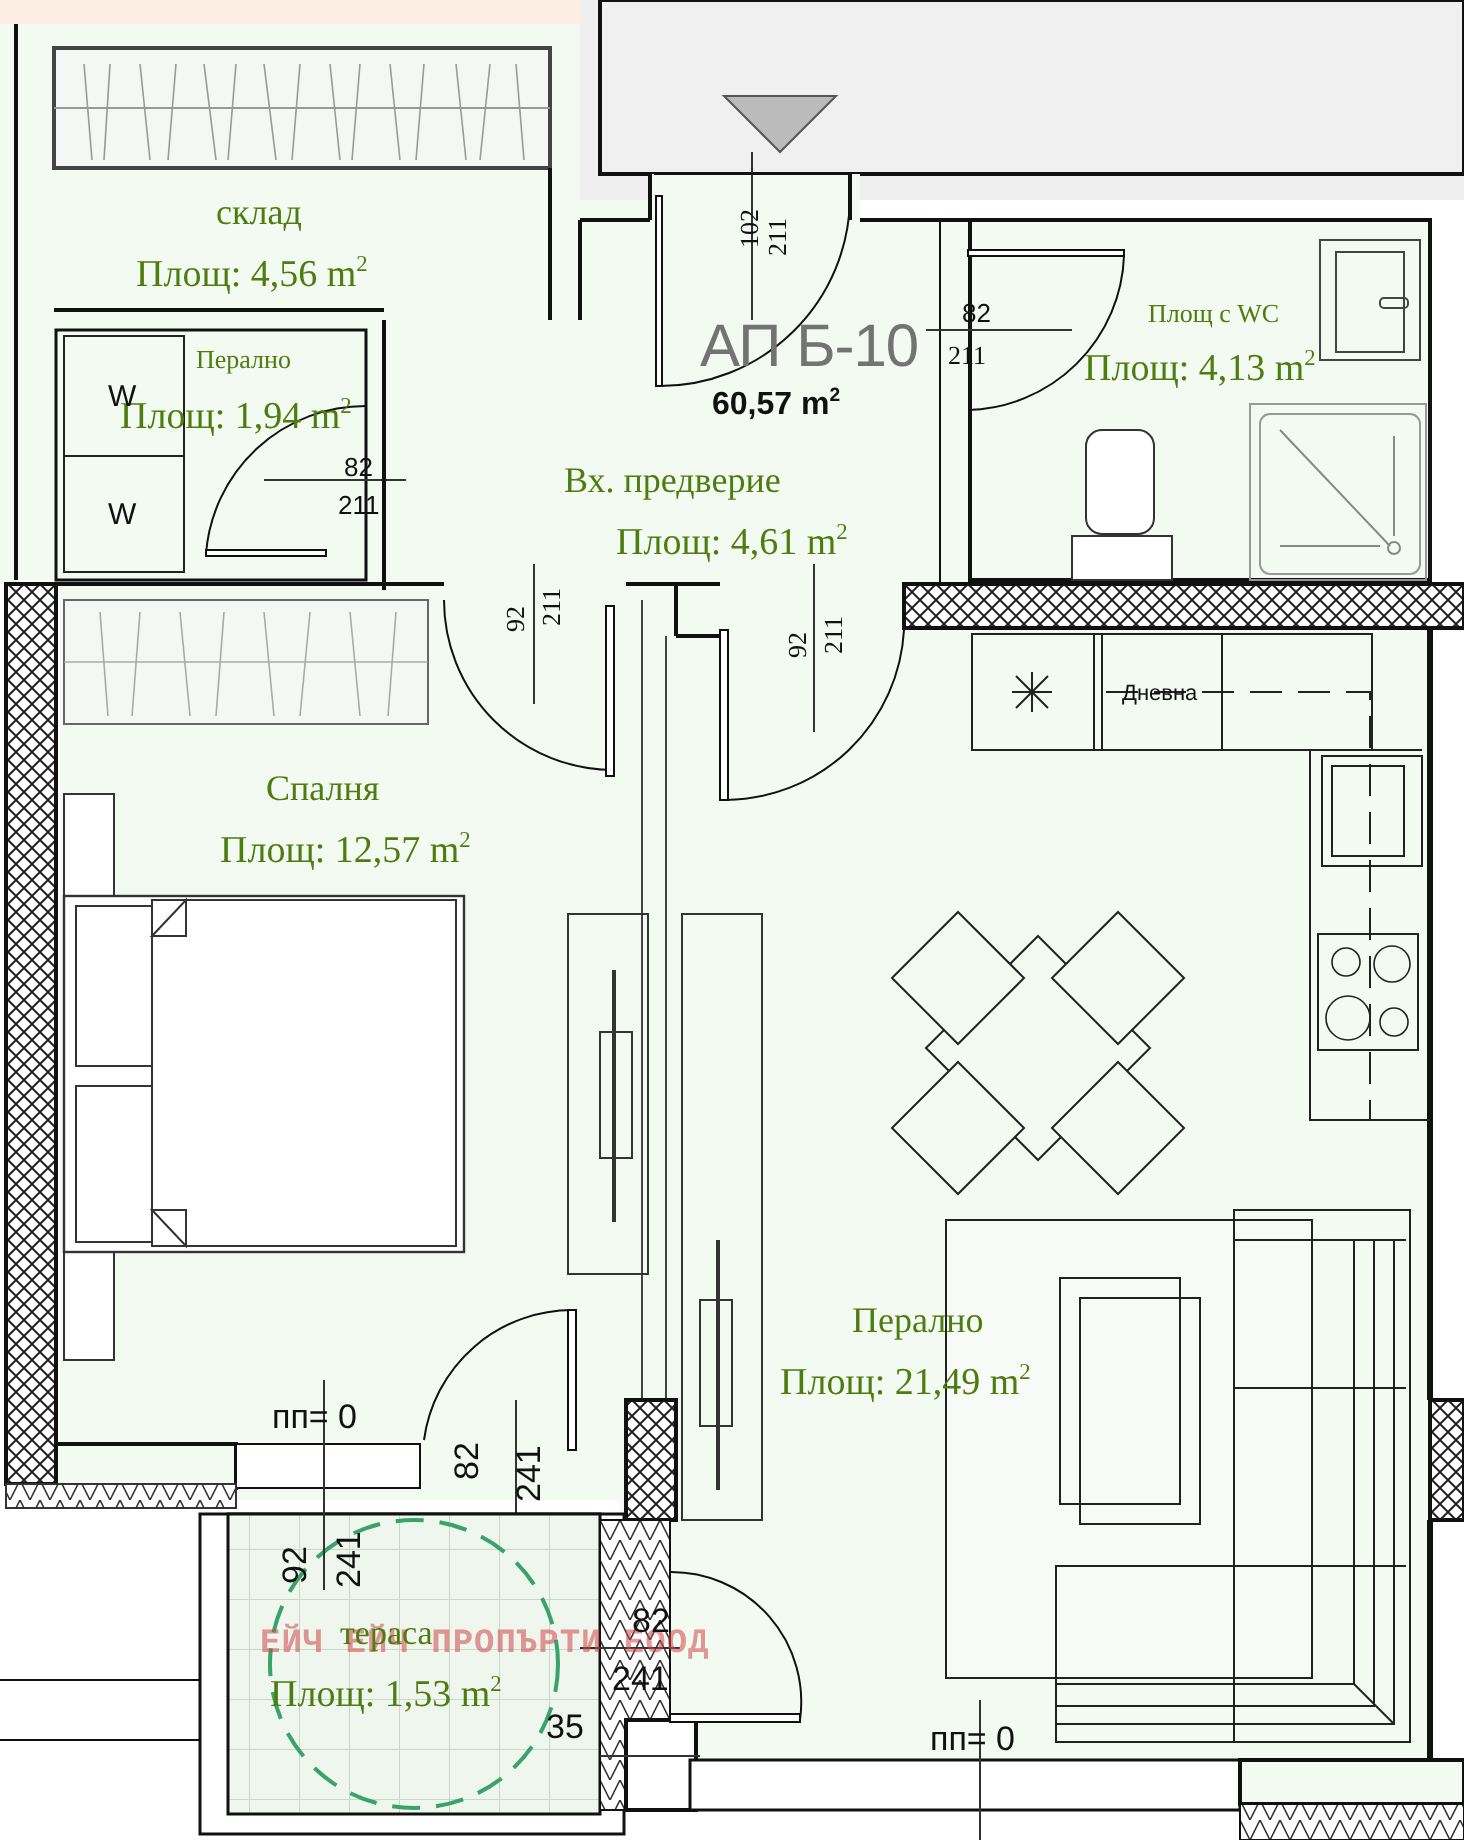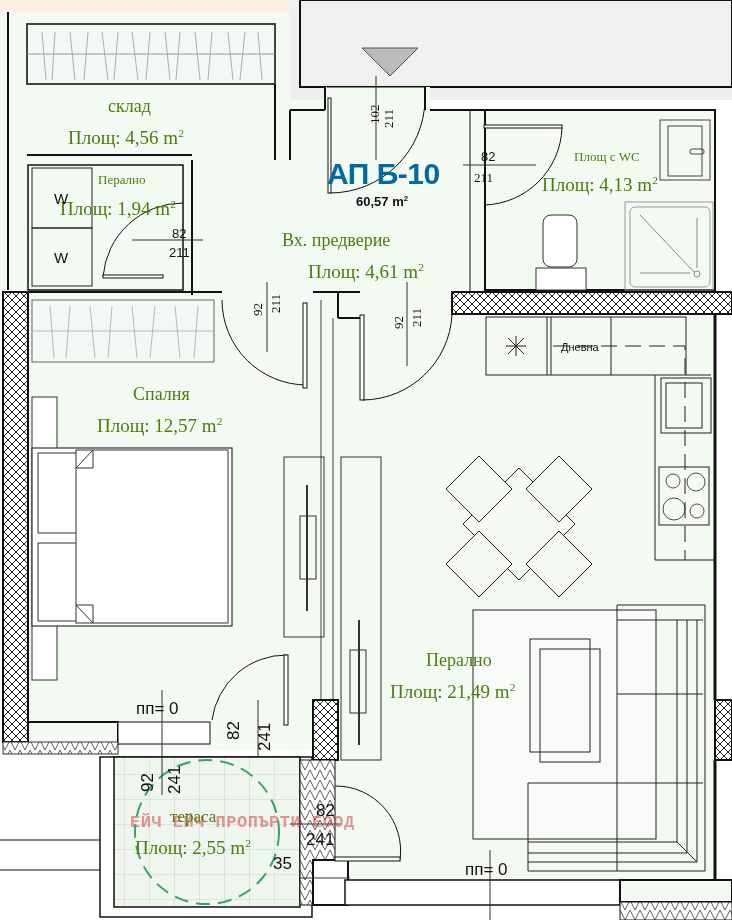--- a/index.html
+++ b/index.html
@@ -2,22 +2,22 @@
 <html><head>
 <meta charset="utf-8">
 <style>
   html, body { margin:0; padding:0; background:#ffffff; }
   body { width:732px; height:920px; position:relative; overflow:hidden; font-family:"Liberation Serif", serif; }
   #plan { position:absolute; left:0; top:0; width:732px; height:920px; }
   .lbl { position:absolute; color:#4d7c0f; white-space:nowrap; font-family:Liberation Serif, serif; }
   .lbl sup { font-size:0.6em; vertical-align:super; line-height:0; }
   .room-name { font-size:18px; }
   .room-area { font-size:19px; }
-  .apt-code { position:absolute; font-family:"Liberation Sans", sans-serif; font-weight:bold; font-size:30px; color:#0369a1; white-space:nowrap; letter-spacing:-0.5px; }
-  .apt-area { position:absolute; font-family:"Liberation Sans", sans-serif; font-weight:bold; font-size:13px; color:#111; white-space:nowrap; }
+  .apt-code { position:absolute; font-family:"Liberation Sans", sans-serif; font-weight:normal; font-size:30px; color:#737373; white-space:nowrap; letter-spacing:-0.5px;margin-left:23px; }
+  .apt-area { position:absolute; font-family:"Liberation Sans", sans-serif; font-weight:bold; font-size:16px; color:#111; white-space:nowrap; }
   .apt-area sup { font-size:0.6em; vertical-align:super; line-height:0; }
   .dim { position:absolute; font-family:"Liberation Serif", serif; font-size:13px; color:#111; white-space:nowrap; }
   .dim-sans { position:absolute; font-family:"Liberation Sans", sans-serif; font-size:17px; color:#111; white-space:nowrap; }
   .rot { transform:rotate(-90deg); transform-origin:left top; }
   .watermark { position:absolute; font-family:Liberation Mono, monospace; font-weight:bold; font-size:17px; color:rgba(210,70,70,0.55); letter-spacing:0.5px; white-space:nowrap; }
   .small-sans { position:absolute; font-family:"Liberation Sans", sans-serif; font-size:11px; color:#111; white-space:nowrap; }
 </style>
 </head>
 <body>
 
@@ -247,31 +247,31 @@
 <div class="lbl room-name" style="left:282px;top:230px;">Вх. предверие</div>
 <div class="lbl room-area" style="left:268px;top:261px;margin-left:40px;"><span>Площ: 4,61 m</span><sup>2</sup></div>
 <div class="dim rot" style="left:250px;top:316px;">92</div>
 <div class="dim rot" style="left:268px;top:313px;">211</div>
 <div class="dim rot" style="left:391px;top:329px;">92</div>
 <div class="dim rot" style="left:409px;top:327px;">211</div>
 
 <div class="small-sans" style="left:561px;top:341px;">Дневна</div>
 
 <div class="lbl room-name" style="left:133px;top:384px;">Спалня</div>
-<div class="lbl room-area" style="left:97px;top:415px;"><span>Площ: 12,57 m</span><sup>2</sup></div>
+<div class="lbl room-area" style="left:110px;top:415px;"><span>Площ: 12,57 m</span><sup>2</sup></div>
 
 <div class="lbl room-name" style="left:426px;top:650px;">Перално</div>
 <div class="lbl room-area" style="left:390px;top:681px;"><span>Площ: 21,49 m</span><sup>2</sup></div>
 
 <div class="dim-sans" style="left:136px;top:699px;">пп= 0</div>
 <div class="dim-sans rot" style="left:224px;top:740px;">82</div>
 <div class="dim-sans rot" style="left:255px;top:751px;">241</div>
 <div class="dim-sans rot" style="left:138px;top:792px;">92</div>
 <div class="dim-sans rot" style="left:165px;top:794px;">241</div>
 
 <div class="watermark" style="left:130px;top:813px;">ЕЙЧ ЕЙЧ ПРОПЪРТИ ЕООД</div>
 <div class="lbl" style="left:170px;top:807px;font-size:17px;">тераса</div>
-<div class="lbl room-area" style="left:135px;top:837px;"><span>Площ: 2,55 m</span><sup>2</sup></div>
+<div class="lbl room-area" style="left:135px;top:837px;"><span>Площ: 1,53 m</span><sup>2</sup></div>
 
 <div class="dim-sans" style="left:316px;top:801px;">82</div>
 <div class="dim-sans" style="left:306px;top:830px;">241</div>
 <div class="dim-sans" style="left:273px;top:854px;">35</div>
 <div class="dim-sans" style="left:465px;top:860px;">пп= 0</div>
 
 </body></html>

